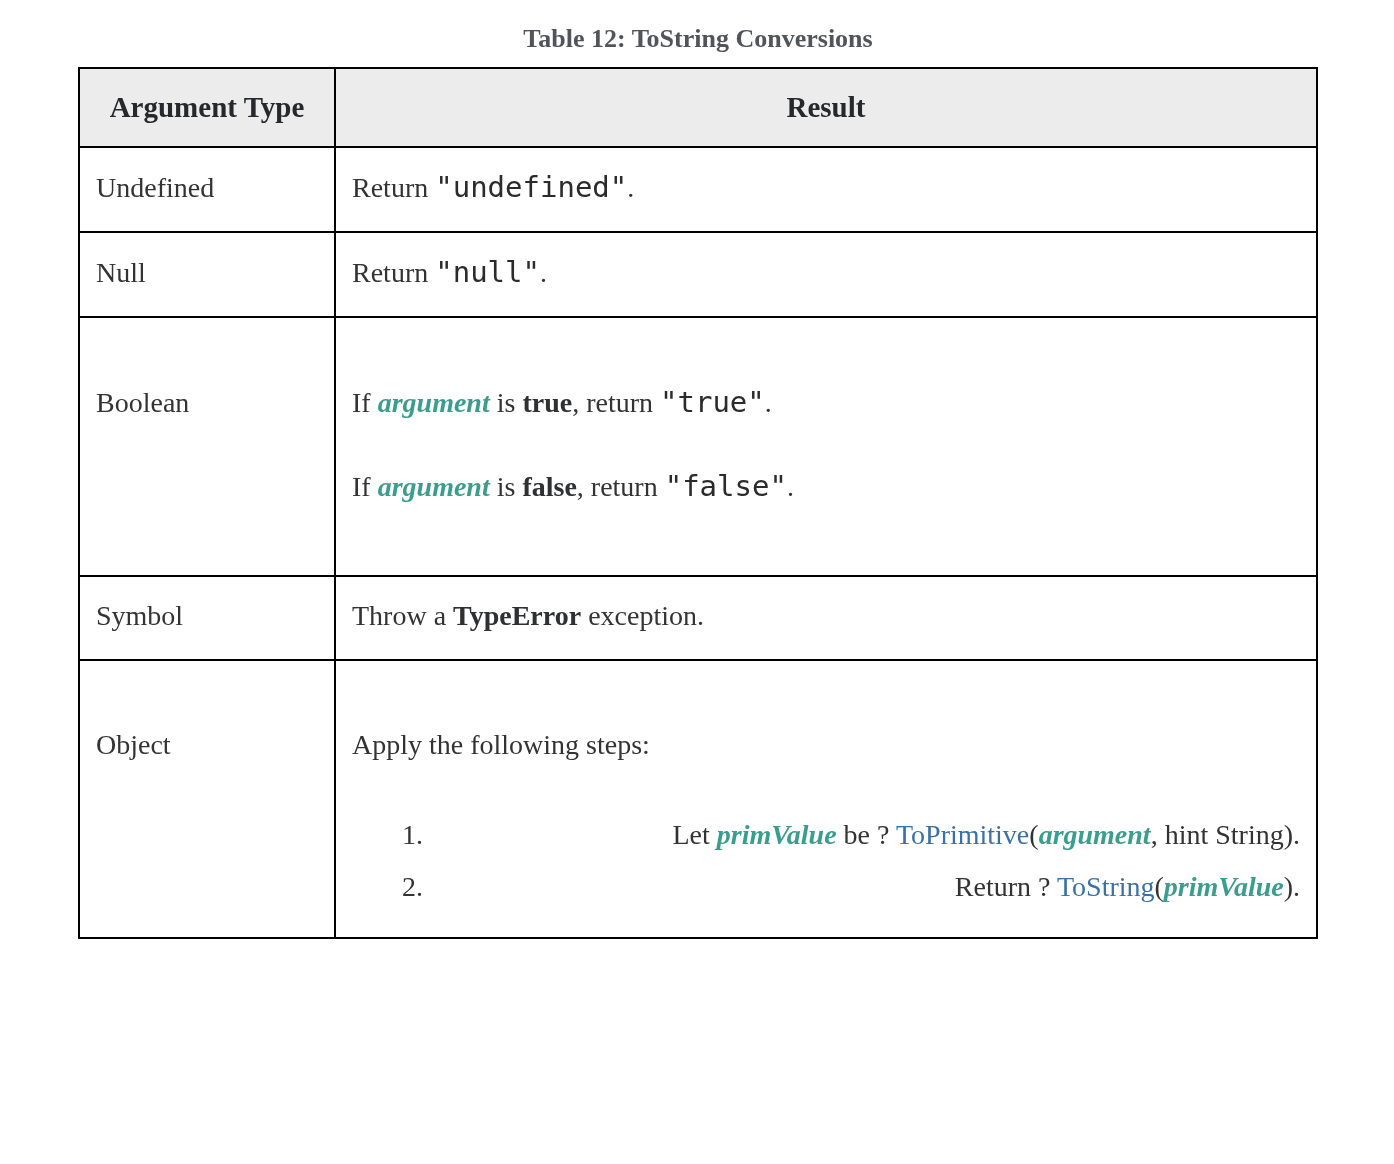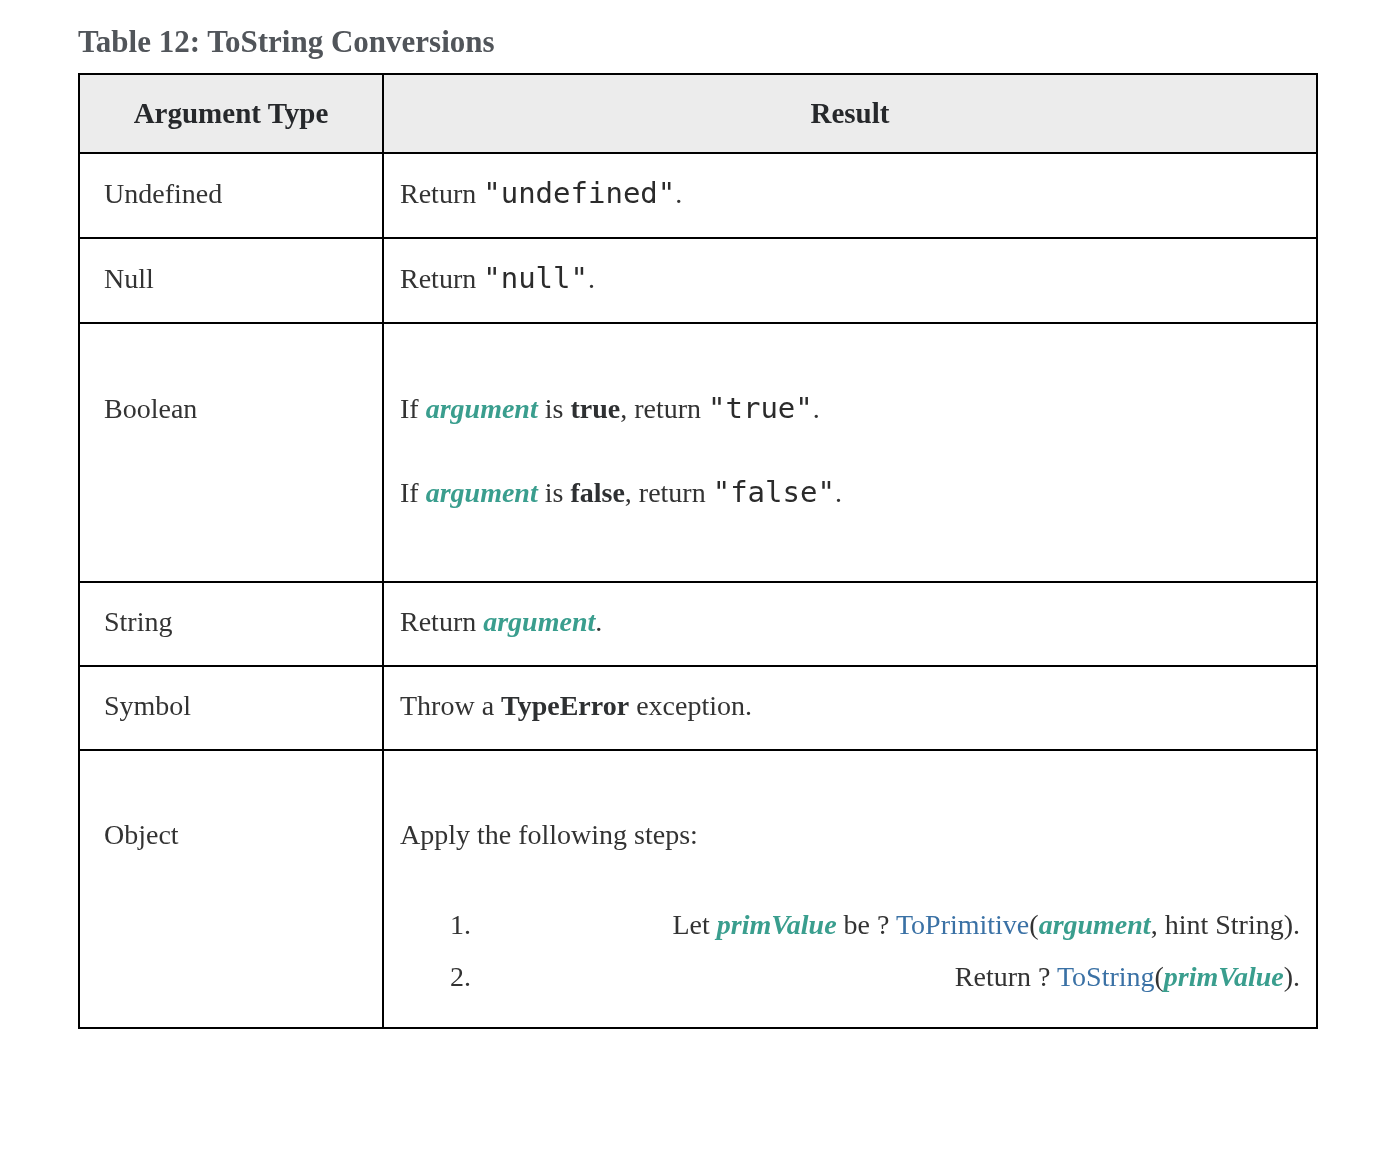--- a/index.html
+++ b/index.html
@@ -15,21 +15,22 @@
   html,body{margin:0;padding:0;background:#ffffff;}
   body{
     width:1394px;height:1164px;
     font-family:"Liberation Serif","DejaVu Serif",serif;
     color:var(--body-text);
     overflow:hidden;
   }
   .caption{
     width:1240px;
     margin:24px 0 13px 78px;
-    font-size:31px;
+    text-align:center;
+    font-size:26px;
     font-weight:bold;
     color:var(--caption-text);
   }
   table.spec{
     border-collapse:collapse;
     margin-left:78px;
     width:1240px;
     font-size:28px;
     table-layout:fixed;
   }
@@ -37,28 +38,28 @@
     border:2px solid var(--border);
   }
   .spec th{
     background:var(--header-bg);
     font-size:29px;
     font-weight:bold;
     color:#26282b;
     padding:22px 16px;
     text-align:center;
   }
-  .spec th.col-type{width:304px;}
+  .spec th.col-type{width:256px;}
   .spec td{
     vertical-align:baseline;
     padding:20px 16px 24px 16px;
     line-height:38px;
     background:#ffffff;
   }
-  .spec td.type-cell{padding-left:24px;}
+  .spec td.type-cell{padding-left:16px;}
   .result-cell p{margin:0;}
   .result-cell.multi p{margin:45px 0;}
   .result-cell.multi p:last-child{margin-bottom:45px;}
   .steps{
     margin:42px 0 0 0;
     padding:0 0 0 78px;
     text-align:right;
   }
   .steps li{
     line-height:52px;
@@ -99,26 +100,20 @@
         </td>
       </tr>
       <tr>
         <td class="type-cell">Boolean</td>
         <td class="result-cell multi">
           <p><span>If </span><span class="seg-var">argument</span><span> is </span><span class="seg-bold">true</span><span>, return </span><span class="seg-code">"true"</span><span>.</span></p>
           <p><span>If </span><span class="seg-var">argument</span><span> is </span><span class="seg-bold">false</span><span>, return </span><span class="seg-code">"false"</span><span>.</span></p>
         </td>
       </tr>
       <tr>
-        <td class="type-cell">String</td>
-        <td class="result-cell">
-          <p><span>Return </span><span class="seg-var">argument</span><span>.</span></p>
-        </td>
-      </tr>
-      <tr>
         <td class="type-cell">Symbol</td>
         <td class="result-cell">
           <p><span>Throw a </span><span class="seg-bold">TypeError</span><span> exception.</span></p>
         </td>
       </tr>
       <tr>
         <td class="type-cell">Object</td>
         <td class="result-cell multi">
           <p><span>Apply the following steps:</span></p>
           <ol class="steps">

